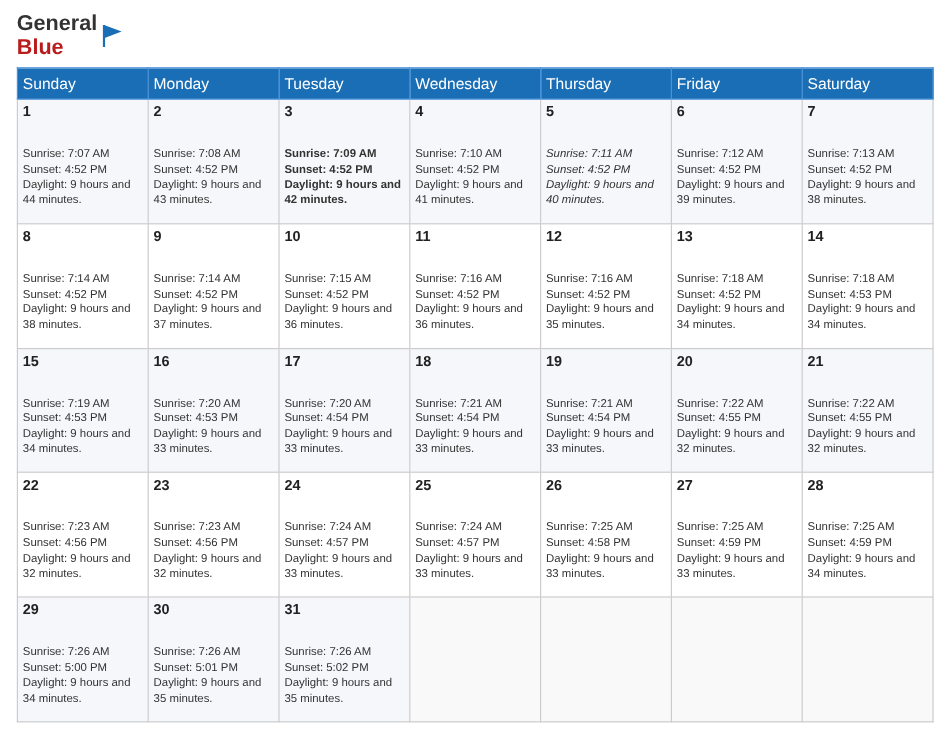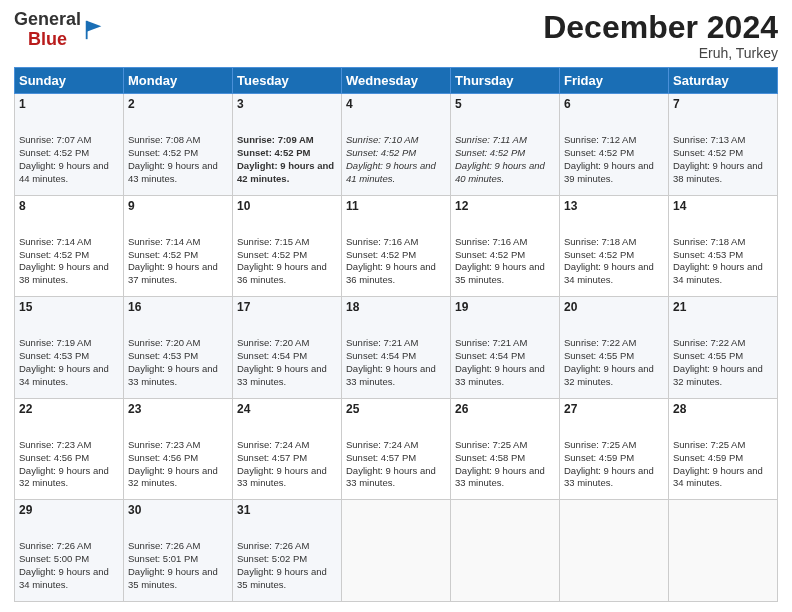--- a/index.html
+++ b/index.html
@@ -19,21 +19,20 @@
     }
     .header {
       display: flex;
       justify-content: space-between;
       align-items: flex-start;
       margin-bottom: 6px;
     }
     .logo {
       display: flex;
       align-items: center;
-      text-align: center;
     }
     .logo-text {
       font-size: 18px;
       font-weight: bold;
       line-height: 1.1;
     }
     .logo-general { color: #333; }
     .logo-blue { color: #b91c1c; }
     .logo-icon {
       width: 22px;
@@ -57,21 +56,21 @@
     .calendar-table {
       width: 100%;
       border-collapse: collapse;
       flex: 1;
       table-layout: fixed;
     }
     .calendar-table thead tr th {
       background-color: #1a6eb5;
       color: #fff;
       font-size: 13px;
-      font-weight: bold;
+      font-weight: normal;
       padding: 5px 4px;
       text-align: left;
       border: 1px solid #4a90d9;
     }
     .calendar-table tbody tr td {
       border: 1px solid #ccc;
       vertical-align: top;
       padding: 3px 4px;
       font-size: 10px;
       color: #333;
@@ -111,24 +110,20 @@
         <span class="logo-text">
           <span class="logo-general">General</span><br>
           <span class="logo-blue">Blue</span>
         </span>
       </div>
       <svg class="logo-icon" viewBox="0 0 24 24">
         <polygon points="4,2 20,8 4,14" fill="#1a6eb5"></polygon>
         <line x1="4" y1="2" x2="4" y2="22" stroke="#1a6eb5" stroke-width="2"></line>
       </svg>
     </div>
-    <div class="title-area">
-      <div class="month-title">December 2024</div>
-      <div class="location">Eruh, Turkey</div>
-    </div>
   </div>
 
   <table class="calendar-table">
     <thead>
       <tr id="col-headers">
           <th>Sunday</th>
           <th>Monday</th>
           <th>Tuesday</th>
           <th>Wednesday</th>
           <th>Thursday</th>
@@ -151,21 +146,21 @@
 Daylight: 9 hours and 43 minutes.</div>
           </td>
           <td>
             <span class="day-num">3</span>
             <div class="day-info" style="white-space: pre-line; font-weight: bold;">Sunrise: 7:09 AM
 Sunset: 4:52 PM
 Daylight: 9 hours and 42 minutes.</div>
           </td>
           <td>
             <span class="day-num">4</span>
-            <div class="day-info" style="white-space: pre-line; font-style: italic;">Sunrise: 7:10 AM
+            <div class="day-info" style="white-space: pre-line;">Sunrise: 7:10 AM
 Sunset: 4:52 PM
 Daylight: 9 hours and 41 minutes.</div>
           </td>
           <td>
             <span class="day-num">5</span>
             <div class="day-info" style="white-space: pre-line; font-style: italic;">Sunrise: 7:11 AM
 Sunset: 4:52 PM
 Daylight: 9 hours and 40 minutes.</div>
           </td>
           <td>

